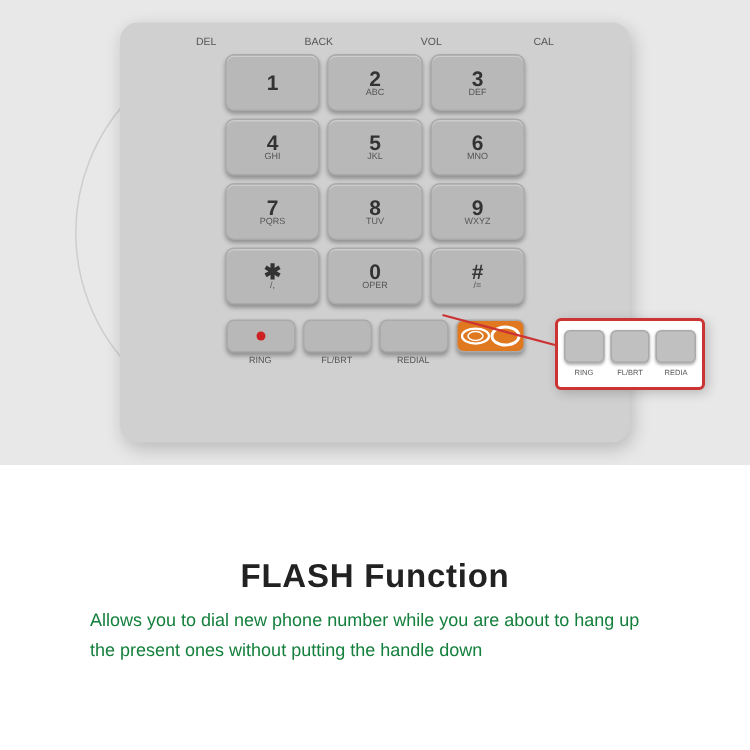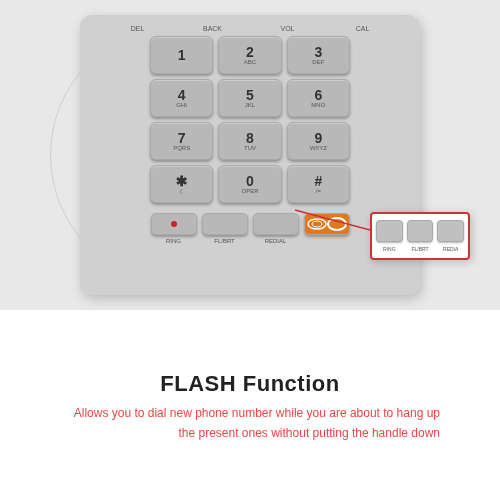--- a/index.html
+++ b/index.html
@@ -215,22 +215,22 @@
       font-size: 22px;
       font-weight: bold;
       color: #222;
       text-align: center;
       margin-bottom: 6px;
       letter-spacing: 0.5px;
     }
 
     .info-desc {
       font-size: 12px;
-      color: #ef4444;
-      text-align: right;
+      color: #15803d;
+      text-align: left;
       line-height: 1.7;
       max-width: 380px;
     }
   </style>
 </head>
 <body>
 
 <div class="container">
 
   <div class="phone-section">

